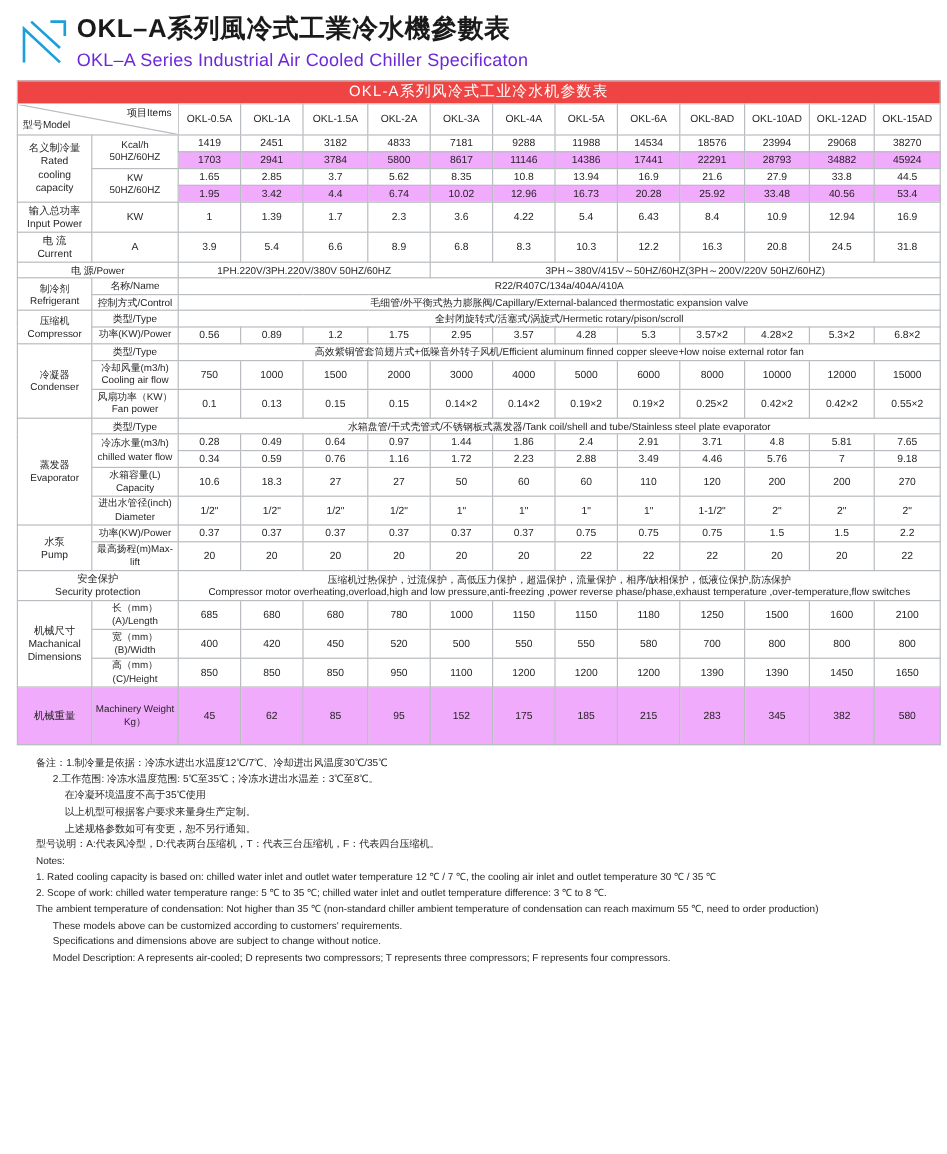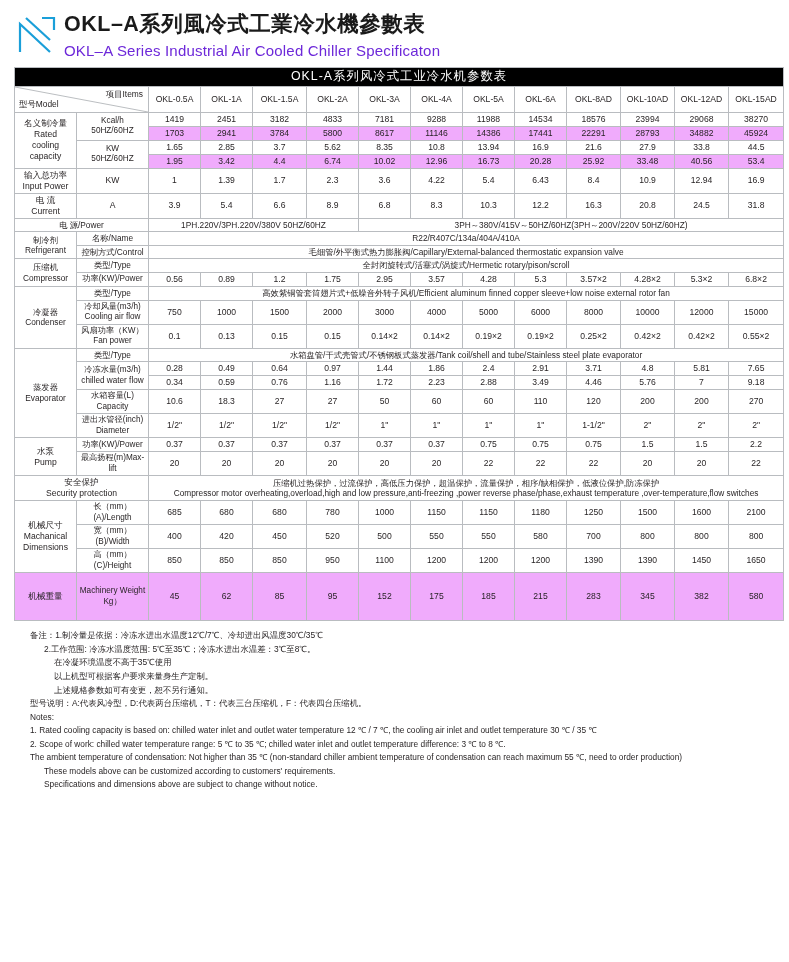--- a/index.html
+++ b/index.html
@@ -46,21 +46,21 @@
   }
   table.spec td, table.spec th {
     border: 1px solid #b9bcc0;
     padding: 1px 2px;
     text-align: center;
     vertical-align: middle;
     line-height: 1.28;
     font-weight: normal;
   }
   .banner td {
-    background: #000000;
+    background: #ef4444;
     color: #ffffff;
     font-size: 12.4px;
     font-weight: bold;
     letter-spacing: 1px;
     padding: 5px 0;
     border: 1px solid #1a9fd9;
   }
   .modelhdr td { height: 26px; background: #ffffff; }
   .diag {
     position: relative;
@@ -565,15 +565,16 @@
     <div class="ind3">在冷凝环境温度不高于35℃使用</div>
     <div class="ind3">以上机型可根据客户要求来量身生产定制。</div>
     <div class="ind3">上述规格参数如可有变更，恕不另行通知。</div>
     <div class="ind1">型号说明：A:代表风冷型，D:代表两台压缩机，T：代表三台压缩机，F：代表四台压缩机。</div>
     <div class="ind1 en">Notes:</div>
     <div class="ind1 en">1. Rated cooling capacity is based on: chilled water inlet and outlet water temperature 12 ℃ / 7 ℃, the cooling air inlet and outlet temperature 30 ℃ / 35 ℃</div>
     <div class="ind1 en">2. Scope of work: chilled water temperature range: 5 ℃ to 35 ℃; chilled water inlet and outlet temperature difference: 3 ℃ to 8 ℃.</div>
     <div class="ind1 en">The ambient temperature of condensation: Not higher than 35 ℃ (non-standard chiller ambient temperature of condensation can reach maximum 55 ℃, need to order production)</div>
     <div class="ind2 en">These models above can be customized according to customers'   requirements.</div>
     <div class="ind2 en">Specifications and dimensions above are subject to change without notice.</div>
+    <div class="ind2 en">Model Description: A represents air-cooled; D represents two compressors; T represents three compressors; F represents four compressors.</div>
   </div>
 
 </div>
 
 </body></html>

